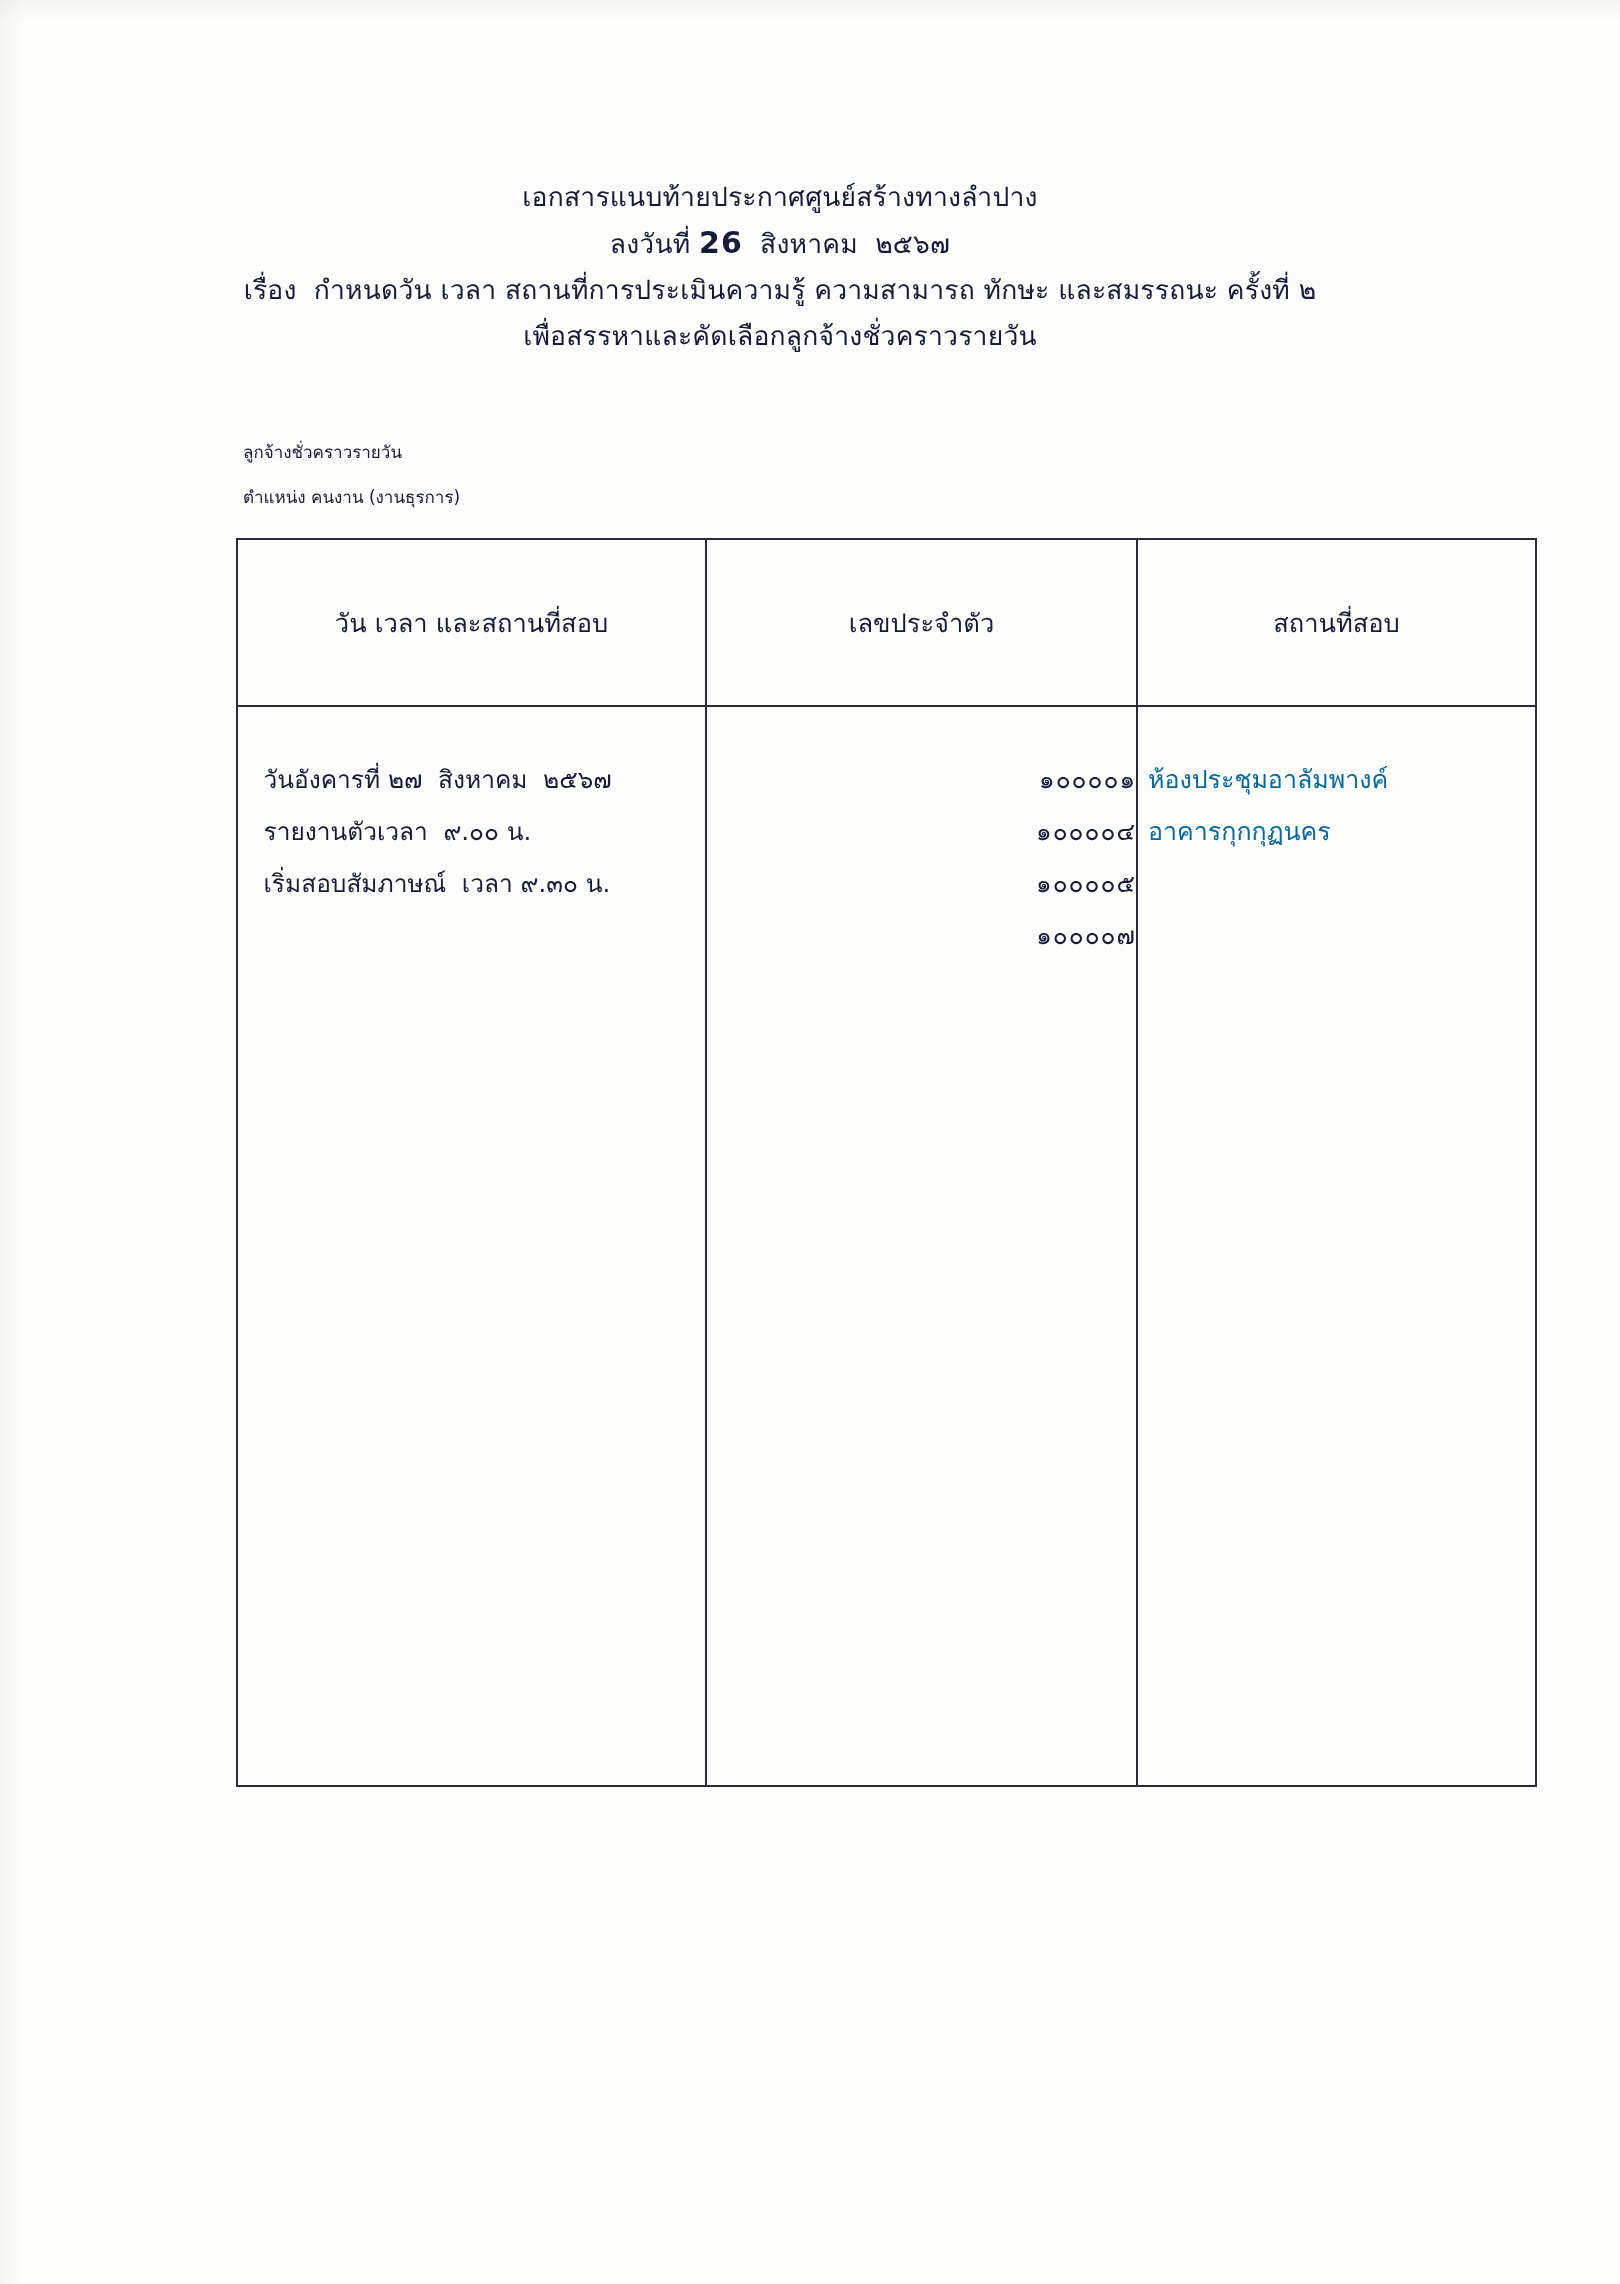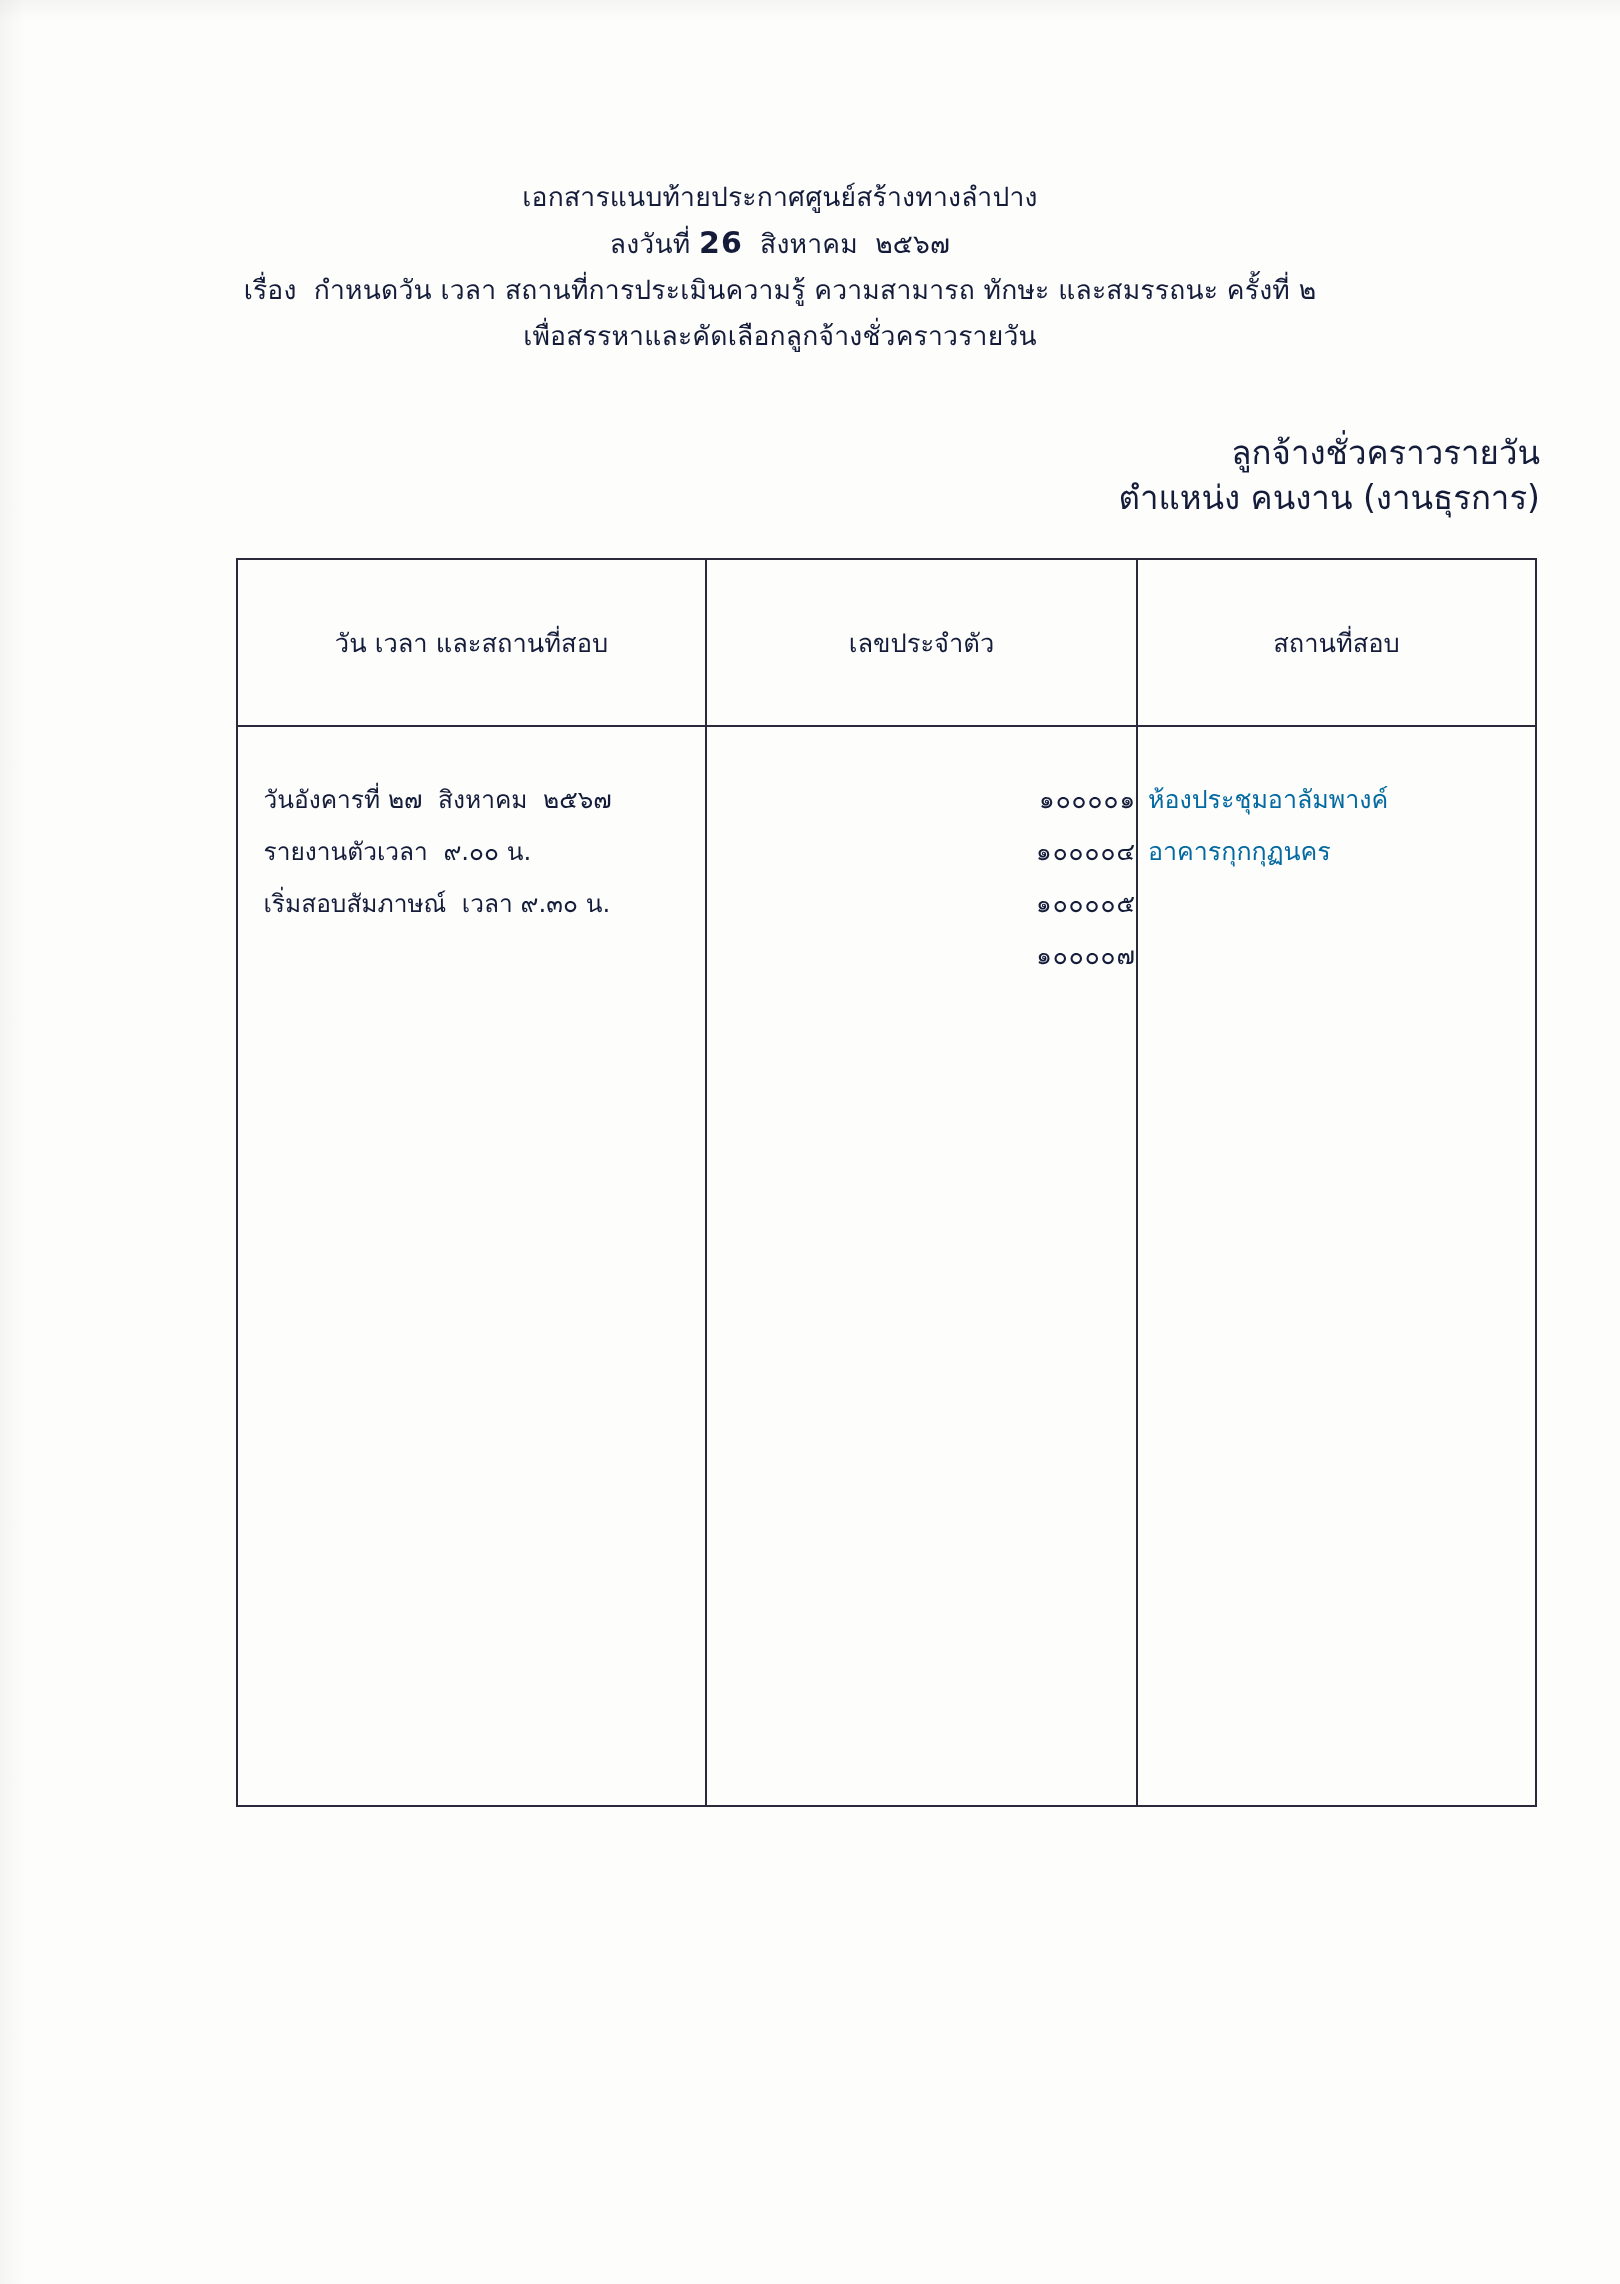--- a/index.html
+++ b/index.html
@@ -57,29 +57,28 @@
     font-weight: bold;
     letter-spacing: 1px;
   }
 
   .subject {
     margin-top: 71px;
     margin-left: 223px;
     color: #141c3a;
   }
   .subject .sline {
-    font-size: 33px;
+    font-size: 17px;
     line-height: 45px;
-    text-align: right;
   }
 
   table.exam {
     position: absolute;
     left: 216px;
-    top: 558px;
+    top: 538px;
     width: 1299px;
     border-collapse: collapse;
     table-layout: fixed;
   }
   table.exam th, table.exam td {
     border: 2px solid #2a2a3a;
     vertical-align: top;
     padding: 0;
   }
   table.exam th {

